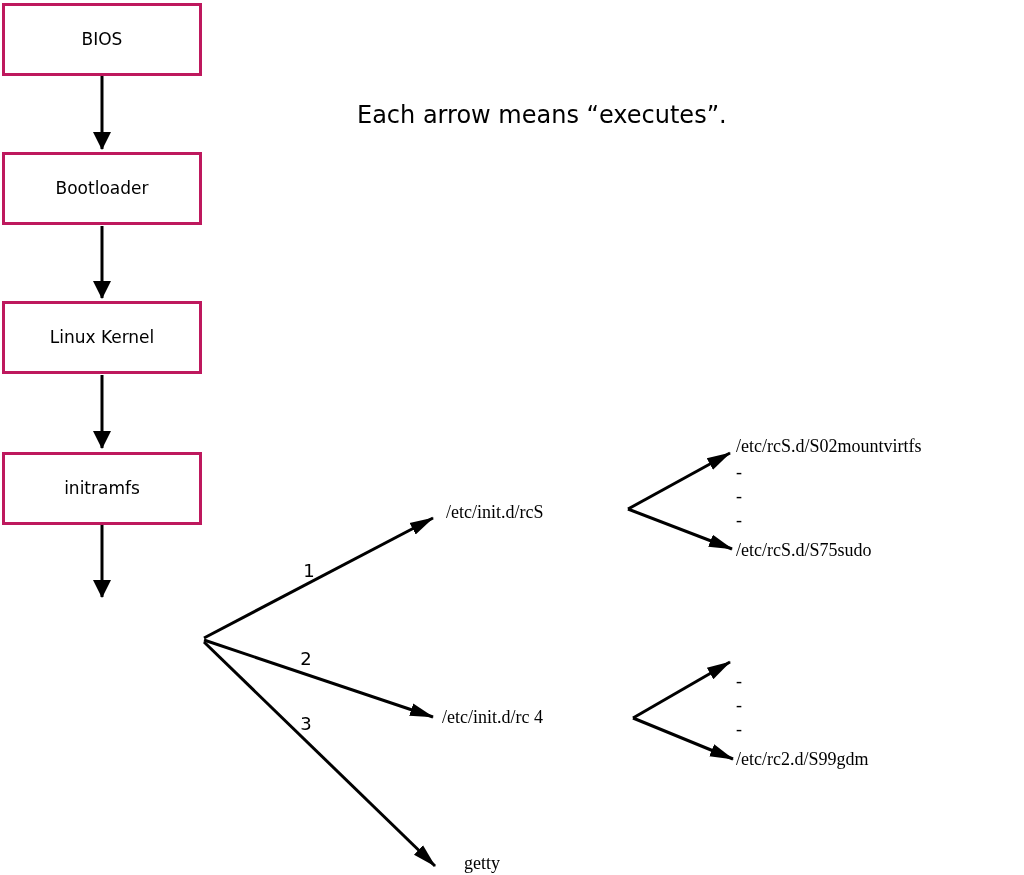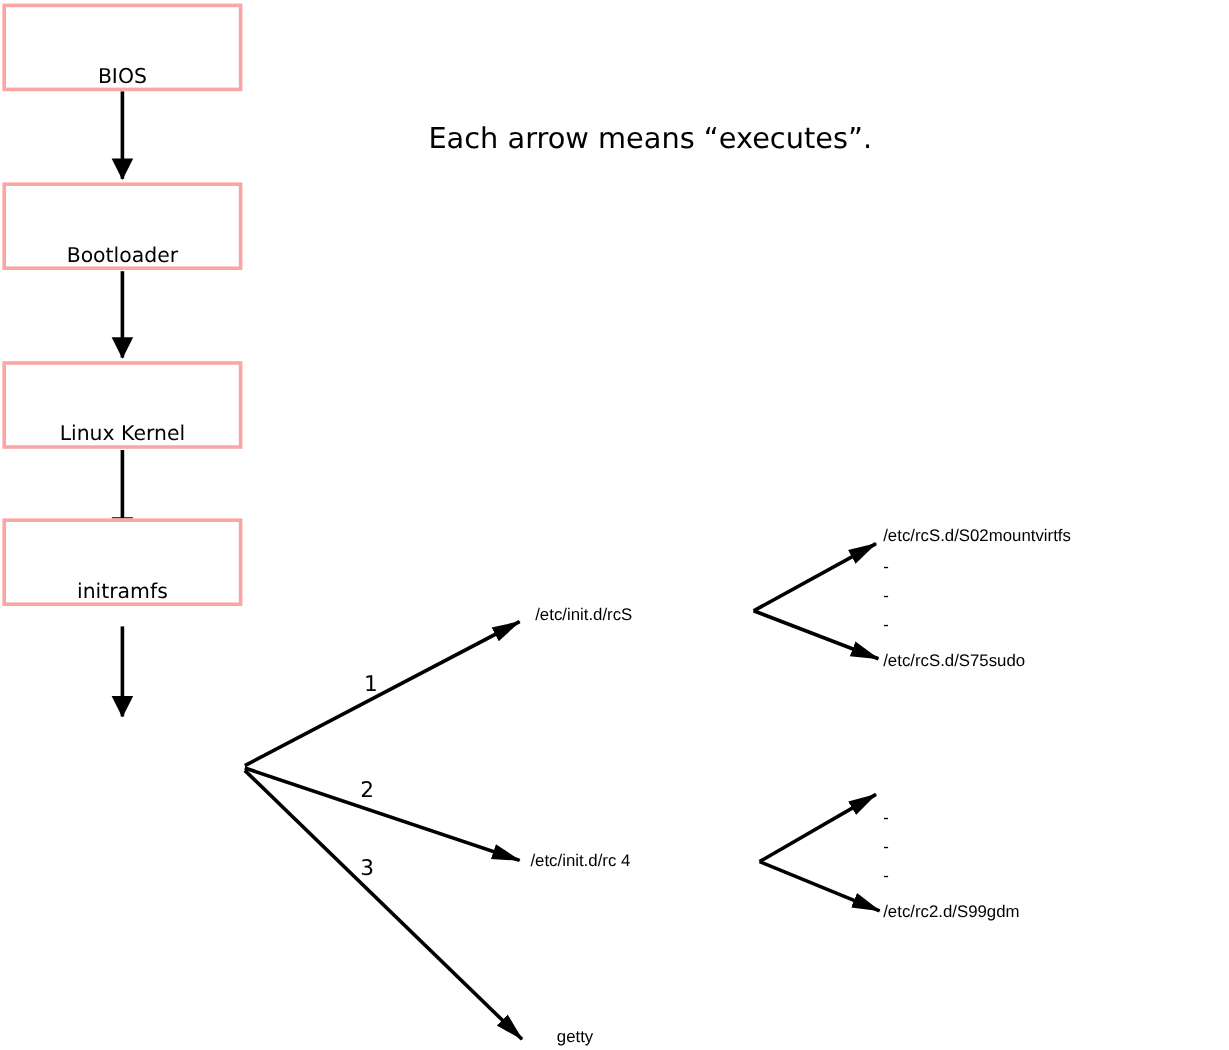--- a/index.html
+++ b/index.html
@@ -21,40 +21,40 @@
     left: 0;
     top: 0;
     width: 1024px;
     height: 875px;
   }
   .box {
     position: absolute;
     left: 2px;
     width: 194px;
     height: 67px;
-    border: 3px solid #fca5a5;
+    border: 3px solid #be185d;
     background: #ffffff;
     display: flex;
-    align-items: flex-end;
+    align-items: center;
     justify-content: center;
     font-size: 17px;
     line-height: 1;
   }
   .note {
     position: absolute;
     left: 357px;
     top: 101px;
     font-size: 24px;
     line-height: 1.2;
     white-space: nowrap;
   }
   .mono {
     position: absolute;
-    font-family: Liberation Sans, sans-serif;
-    font-size: 14px;
+    font-family: Liberation Serif, serif;
+    font-size: 18px;
     line-height: 1;
     white-space: pre;
     transform: translateY(-50%);
   }
   .num {
     position: absolute;
     font-size: 18px;
     line-height: 1;
     transform: translate(-50%, -50%);
   }
@@ -94,21 +94,21 @@
 
   <div class="box" style="top:3px">
     <span>BIOS</span>
   </div>
   <div class="box" style="top:152px">
     <span>Bootloader</span>
   </div>
   <div class="box" style="top:301px">
     <span>Linux Kernel</span>
   </div>
-  <div class="box" style="top:432px">
+  <div class="box" style="top:452px">
     <span>initramfs</span>
   </div>
 
   <div class="num" style="left:309px; top:571px">1</div>
   <div class="num" style="left:306px; top:659px">2</div>
   <div class="num" style="left:306px; top:724px">3</div>
 
   <div class="mono" style="left:446px; top:512px">/etc/init.d/rcS</div>
   <div class="mono" style="left:442px; top:717px">/etc/init.d/rc 4</div>
   <div class="mono" style="left:464px; top:863px">getty</div>

